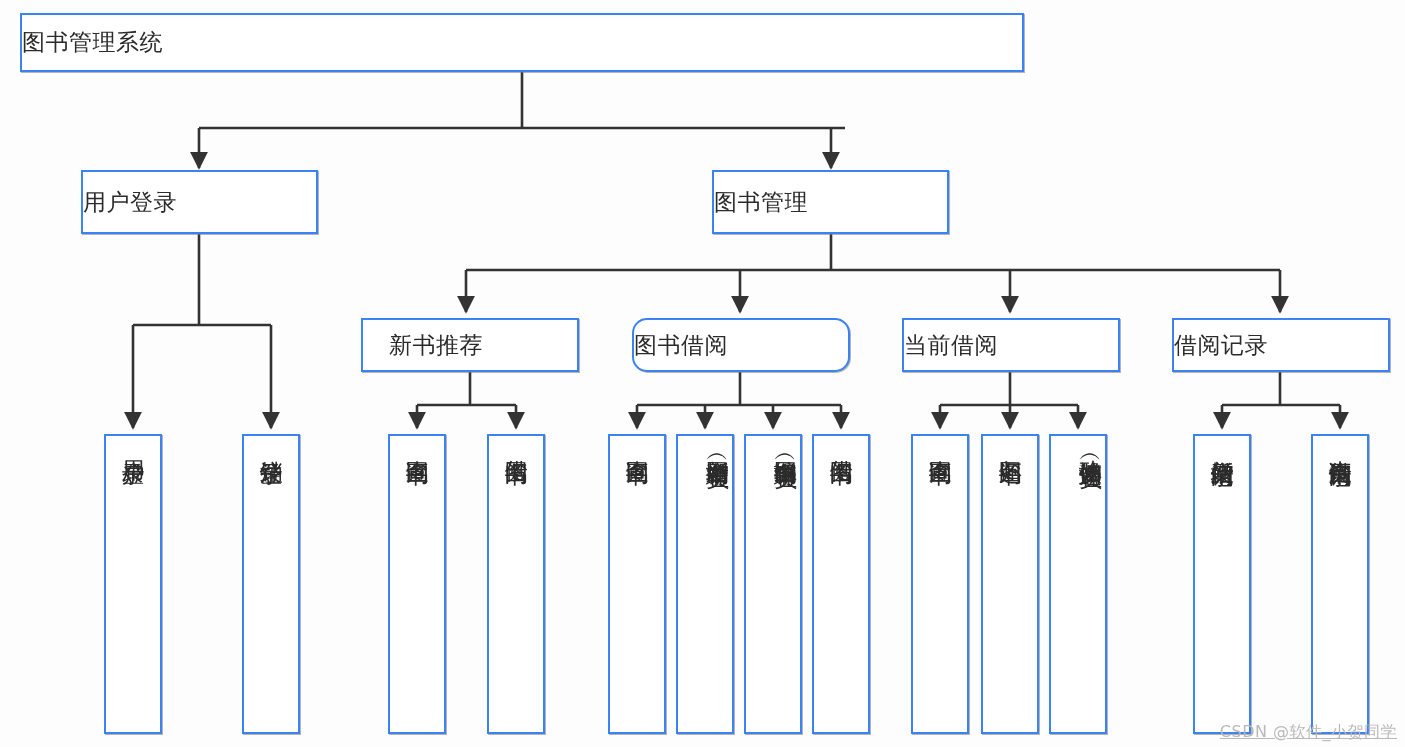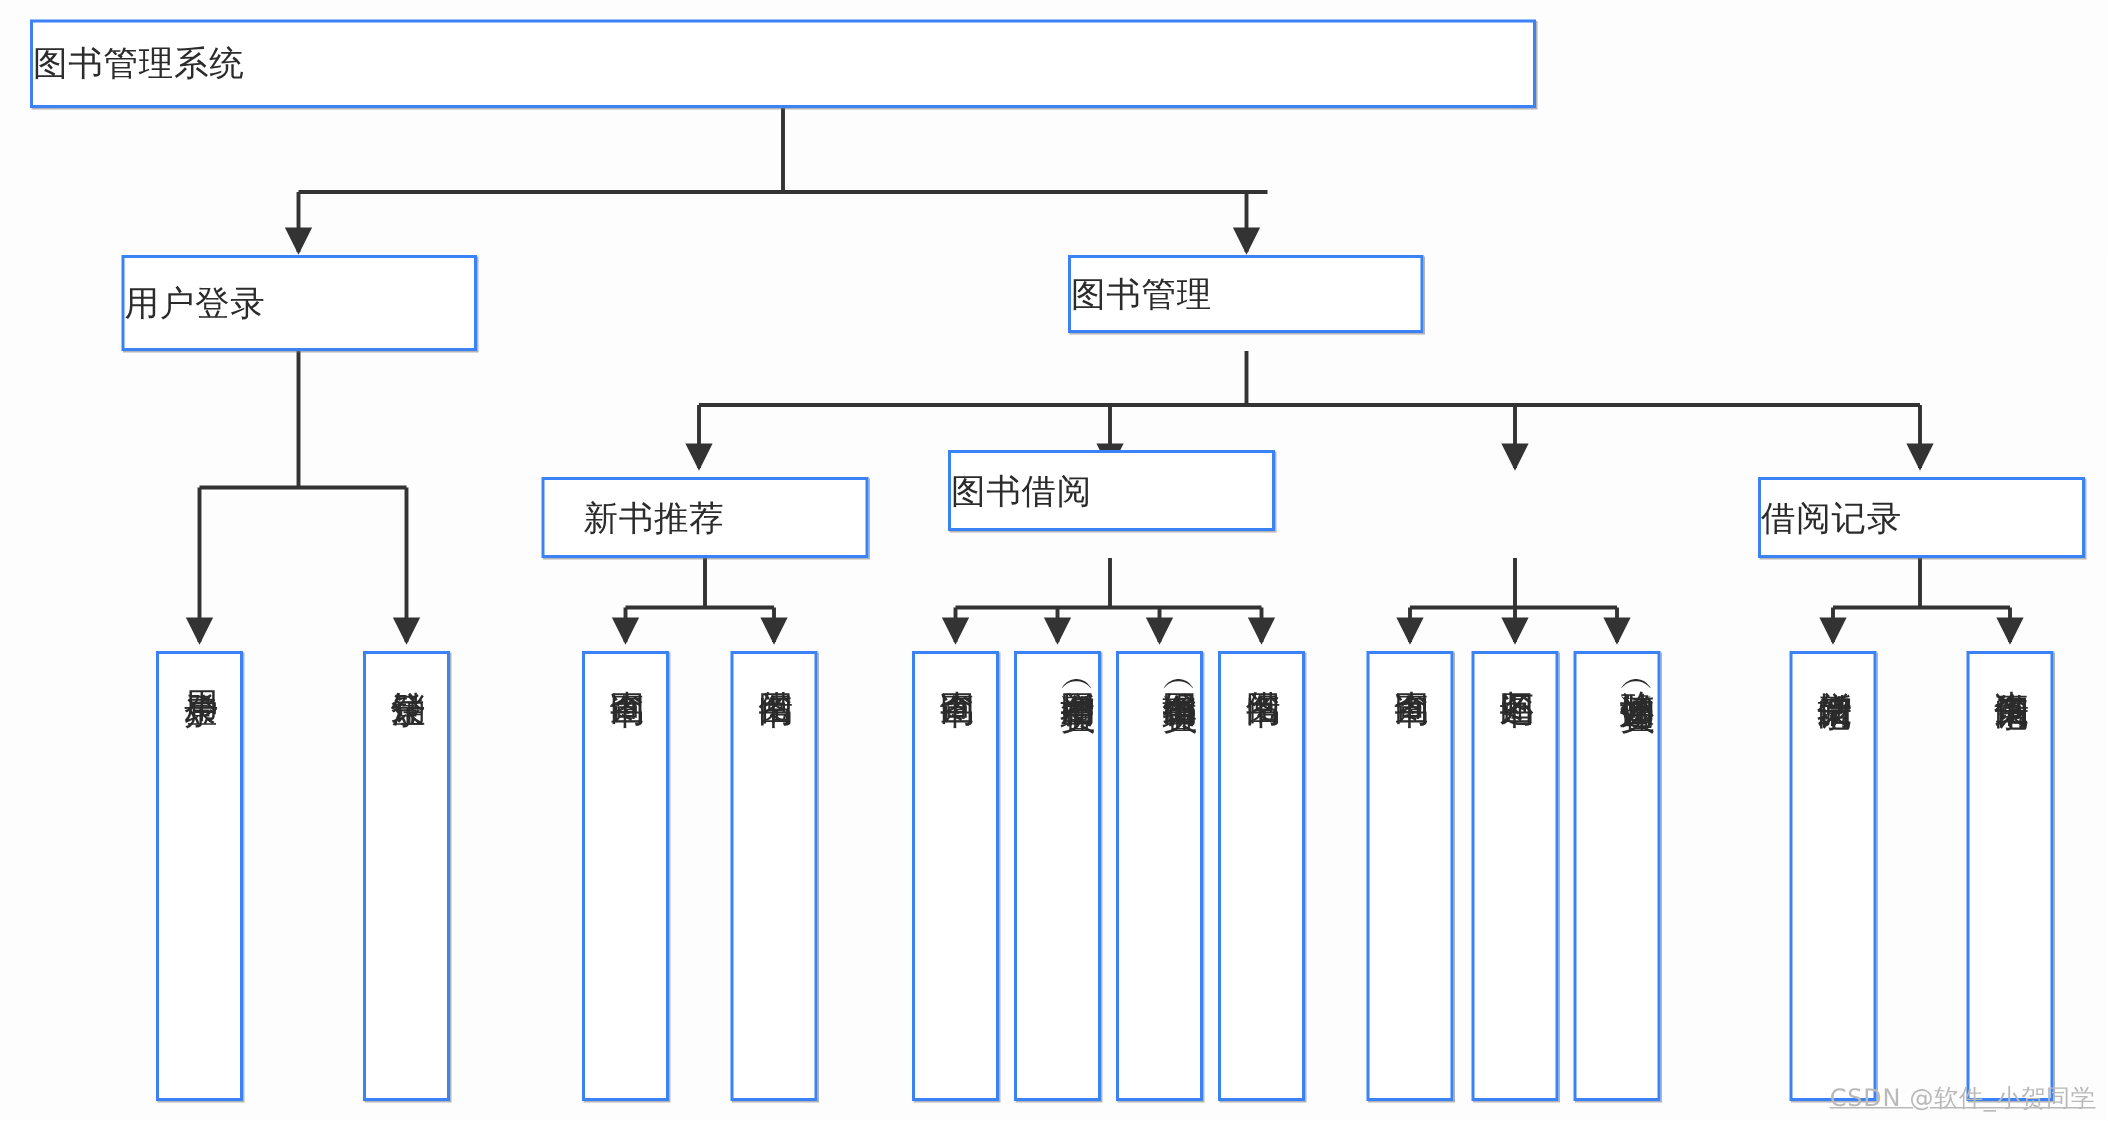--- a/index.html
+++ b/index.html
@@ -124,29 +124,32 @@
     </g>
   </svg>
 
   <div class="node horiz" style="left:20px; top:13px; width:1004px; height:59px;">
     <span class="lbl">图书管理系统</span>
   </div>
 
   <div class="node horiz" style="left:81px; top:170px; width:237px; height:64px;">
     <span class="lbl">用户登录</span>
   </div>
-  <div class="node horiz" style="left:712px; top:170px; width:237px; height:52px;">
+  <div class="node horiz" style="left:712px; top:170px; width:237px; height:64px;">
     <span class="lbl">图书管理</span>
   </div>
 
   <div class="node horiz" style="left:361px; top:318px; width:218px; height:54px;padding-left:26px;">
     <span class="lbl">新书推荐</span>
   </div>
-  <div class="node horiz" style="left:632px; top:300px; width:218px; height:54px;">
+  <div class="node horiz" style="left:632px; top:318px; width:218px; height:54px;border-radius:15px;">
     <span class="lbl">图书借阅</span>
+  </div>
+  <div class="node horiz" style="left:902px; top:318px; width:218px; height:54px;">
+    <span class="lbl">当前借阅</span>
   </div>
   <div class="node horiz" style="left:1172px; top:318px; width:218px; height:54px;">
     <span class="lbl">借阅记录</span>
   </div>
 
   <div class="node vert" style="left:104px; top:434px; width:58px; height:300px;">
     <span class="lbl">用户登录</span>
   </div>
   <div class="node vert" style="left:242px; top:434px; width:58px; height:300px;">
     <span class="lbl">注销登录</span>

